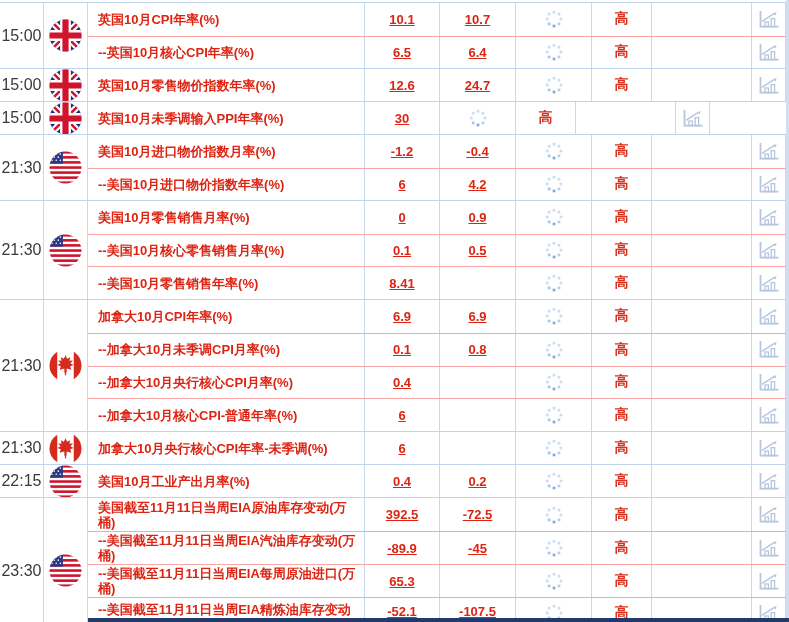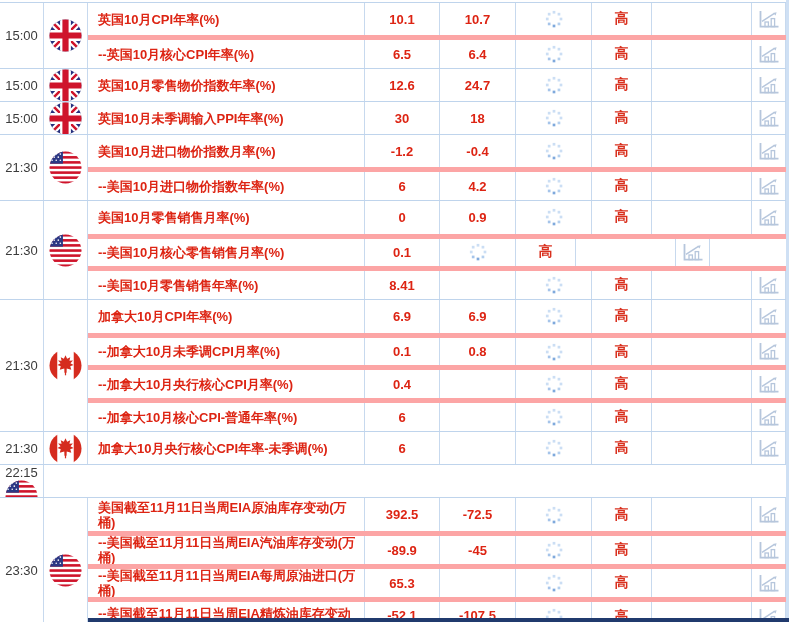--- a/index.html
+++ b/index.html
@@ -8,30 +8,30 @@
     font-family:"Liberation Sans","DejaVu Sans",sans-serif;
     -webkit-font-smoothing:antialiased;
   }
   .tablewrap{
     position:absolute;top:2px;left:0;width:786px;
     border-top:1px solid #bfd4ec;
   }
   .group{display:flex;border-bottom:1px solid #bfd4ec;box-sizing:border-box;overflow:hidden;background:#fff;}
   .group.noline{border-bottom:none;}
   .cell{box-sizing:border-box;border-right:1px solid #c7d9ee;display:flex;align-items:center;justify-content:center;}
-  .timecell{width:44px;color:#3b3b3b;font-size:13px;}
+  .timecell{width:44px;color:#3b3b3b;font-size:16px;}
   .flagcell{width:44px;}
   .rowsbox{flex:1;display:flex;flex-direction:column;}
   .row{display:flex;height:33px;box-sizing:border-box;}
-  .row + .row{border-top:5px solid #fca5a5;}
+  .row + .row{border-top:1px solid #fca5a5;}
   .c-event{width:277px;justify-content:flex-start;padding:0 8px 0 10px;
     color:#dd2413;font-weight:bold;font-size:13px;line-height:15px;text-align:left;}
   .c-v1{width:75px;}
   .c-v2{width:76px;text-align:center;}
-  .c-v1,.c-v2{color:#dd2413;font-weight:bold;font-size:13px;}
+  .c-v1,.c-v2{color:#dd2413;font-weight:bold;font-size:13px;text-decoration:underline;}
   .c-spin{width:76px;}
   .c-imp{width:60px;color:#d9301e;font-weight:bold;font-size:14px;}
   .c-extra{width:100px;}
   .c-chart{width:34px;border-right:1px solid #c7d9ee;}
   .row.tall{height:46px;}
   .row.tall .c-v1,.row.tall .c-v2,.row.tall .c-spin,.row.tall .c-imp,.row.tall .c-chart{
     align-items:flex-start;padding-top:6px;}
   .row.tall .c-event{align-items:flex-start;padding-top:4px;}
   .chartbtn{display:flex;align-items:center;justify-content:center;cursor:pointer;width:100%;height:100%;}
   .row.tall .chartbtn{height:auto;}
@@ -205,21 +205,20 @@
               <path d="M16 0 V32 M0 16 H32" stroke="#cf142b" stroke-width="6"></path>
             </g>
           </svg>
         </div>
         <div class="rowsbox">
           <div class="row">
             <div class="cell c-event">
               <span>英国10月未季调输入PPI年率(%)</span>
             </div>
             <div class="cell c-v1">30</div>
-            <div class="cell c-v2">18</div>
             <div class="cell c-spin">
               <svg width="18" height="18" viewBox="0 0 16 16">
                 <g>
                   <rect x="6.8" y="0.8" width="2.4" height="2.4" fill="#cbdef4"></rect>
                   <rect x="11.2" y="2.5" width="2.4" height="2.4" fill="#cbdef4"></rect>
                   <rect x="13" y="6.8" width="2.4" height="2.4" fill="#cbdef4"></rect>
                   <rect x="11.2" y="11.2" width="2.4" height="2.4" fill="#b4cfee"></rect>
                   <rect x="6.8" y="13" width="2.4" height="2.4" fill="#7fa9dc"></rect>
                   <rect x="2.5" y="11.2" width="2.4" height="2.4" fill="#a5c4ea"></rect>
                   <rect x="0.8" y="6.8" width="2.4" height="2.4" fill="#cbdef4"></rect>
@@ -415,20 +414,21 @@
                   <path d="M18.6 2.2 L14.8 2.9 L17.6 5.6 Z" fill="#b6c6dc"></path>
                 </svg>
               </span>
             </div>
           </div>
           <div class="row">
             <div class="cell c-event">
               <span>--美国10月核心零售销售月率(%)</span>
             </div>
             <div class="cell c-v1">0.1</div>
+            <div class="cell c-v2">0.5</div>
             <div class="cell c-spin">
               <svg width="18" height="18" viewBox="0 0 16 16">
                 <g>
                   <rect x="6.8" y="0.8" width="2.4" height="2.4" fill="#cbdef4"></rect>
                   <rect x="11.2" y="2.5" width="2.4" height="2.4" fill="#cbdef4"></rect>
                   <rect x="13" y="6.8" width="2.4" height="2.4" fill="#cbdef4"></rect>
                   <rect x="11.2" y="11.2" width="2.4" height="2.4" fill="#b4cfee"></rect>
                   <rect x="6.8" y="13" width="2.4" height="2.4" fill="#7fa9dc"></rect>
                   <rect x="2.5" y="11.2" width="2.4" height="2.4" fill="#a5c4ea"></rect>
                   <rect x="0.8" y="6.8" width="2.4" height="2.4" fill="#cbdef4"></rect>
@@ -691,21 +691,21 @@
                   <rect x="7" y="12" width="3.4" height="4.6" fill="none" stroke="#b6c6dc" stroke-width="1.3"></rect>
                   <rect x="13.2" y="8.6" width="3.4" height="8" fill="none" stroke="#b6c6dc" stroke-width="1.3"></rect>
                   <path d="M4 11.4 L16 3.6" stroke="#b6c6dc" stroke-width="1.5" fill="none"></path>
                   <path d="M18.6 2.2 L14.8 2.9 L17.6 5.6 Z" fill="#b6c6dc"></path>
                 </svg>
               </span>
             </div>
           </div>
         </div>
       </div>
-      <div class="group" style="height: 33px; flex-direction: column;">
+      <div class="group" style="height: 33px;">
         <div class="cell timecell">22:15</div>
         <div class="cell flagcell">
           <svg width="33" height="33" viewBox="0 0 32 32">
             <defs>
               <clipPath id="cus">
                 <circle cx="16" cy="16" r="15.5"></circle>
               </clipPath>
             </defs>
             <g clip-path="url(#cus)">
               <rect width="32" height="32" fill="#ffffff"></rect>

